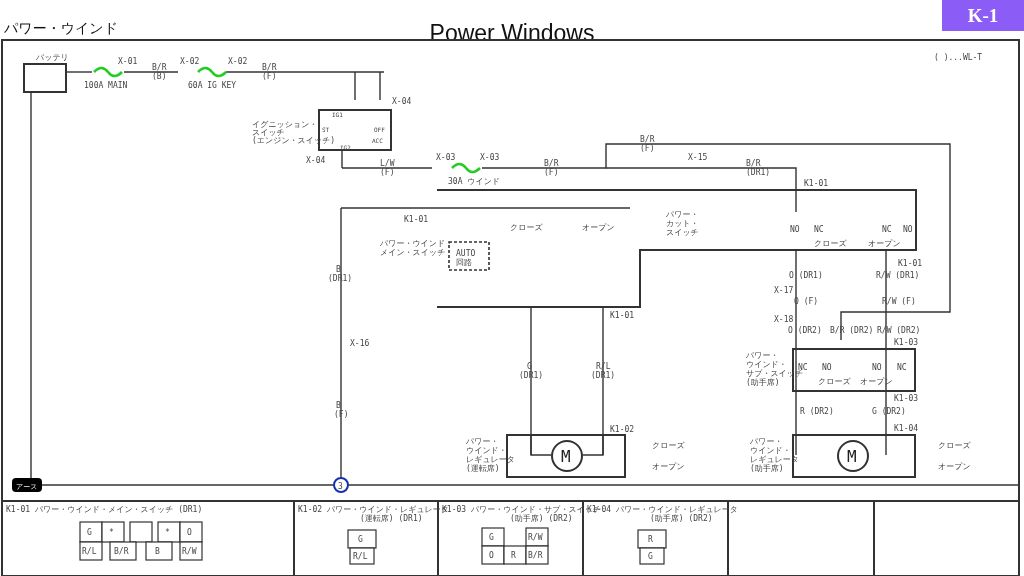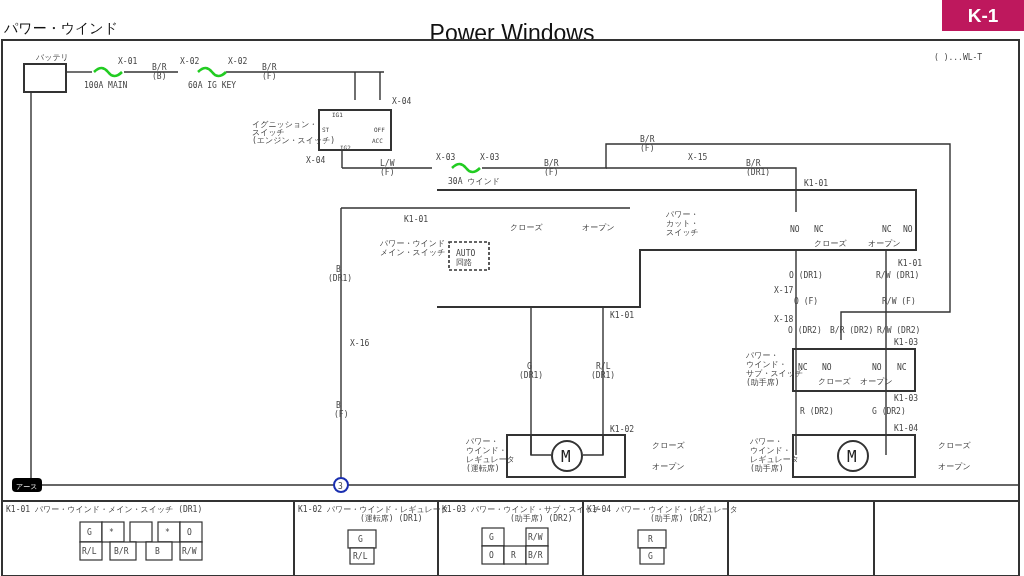--- a/index.html
+++ b/index.html
@@ -1,19 +1,19 @@
 <!DOCTYPE html>
 <html><head>
 <meta charset="utf-8">
 <style>
   html,body{margin:0;padding:0;background:#fff;}
   body{width:1024px;height:576px;overflow:hidden;position:relative;font-family:"DejaVu Sans",sans-serif;color:#222;}
   .jp-title{position:absolute;left:4px;top:20px;font-size:14px;color:#111;font-family:Liberation Serif, serif;}
   .main-title{position:absolute;left:0;width:1024px;top:8px;text-align:center;font-size:23px;color:#111;font-family:"Liberation Sans",sans-serif;margin-top:12px;}
-  .page-badge{position:absolute;left:942px;top:0;width:82px;height:31px;background:#be185d;color:#fff;font-weight:bold;font-size:19px;text-align:center;line-height:31px;font-family:Liberation Sans, sans-serif;}
+  .page-badge{position:absolute;left:942px;top:0;width:82px;height:31px;background:#8b5cf6;color:#fff;font-weight:bold;font-size:19px;text-align:center;line-height:31px;font-family:Liberation Serif, serif;}
   svg{position:absolute;left:0;top:0;}
   svg text{font-family:"DejaVu Sans Mono",monospace;fill:#444;}
 </style>
 </head>
 <body>
 
 <div class="jp-title">パワー・ウインド</div>
 <div class="main-title">Power Windows</div>
 <div class="page-badge">K-1</div>
 

